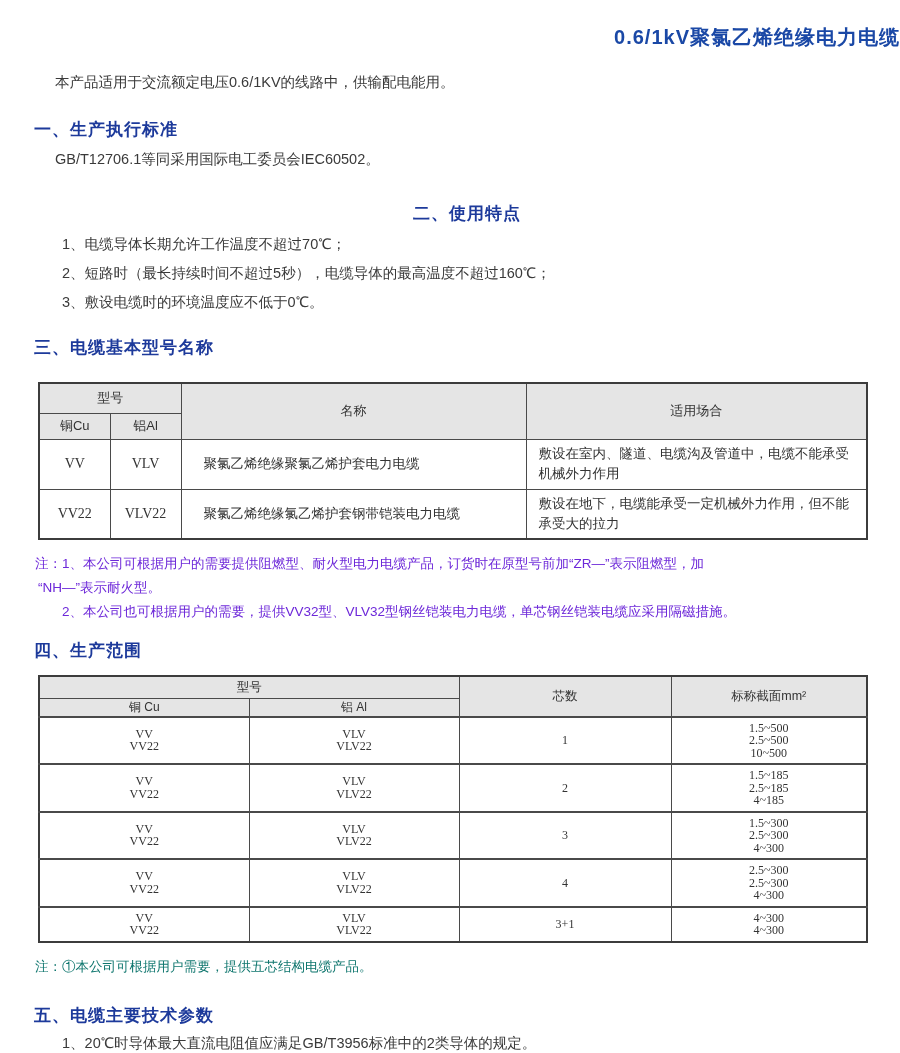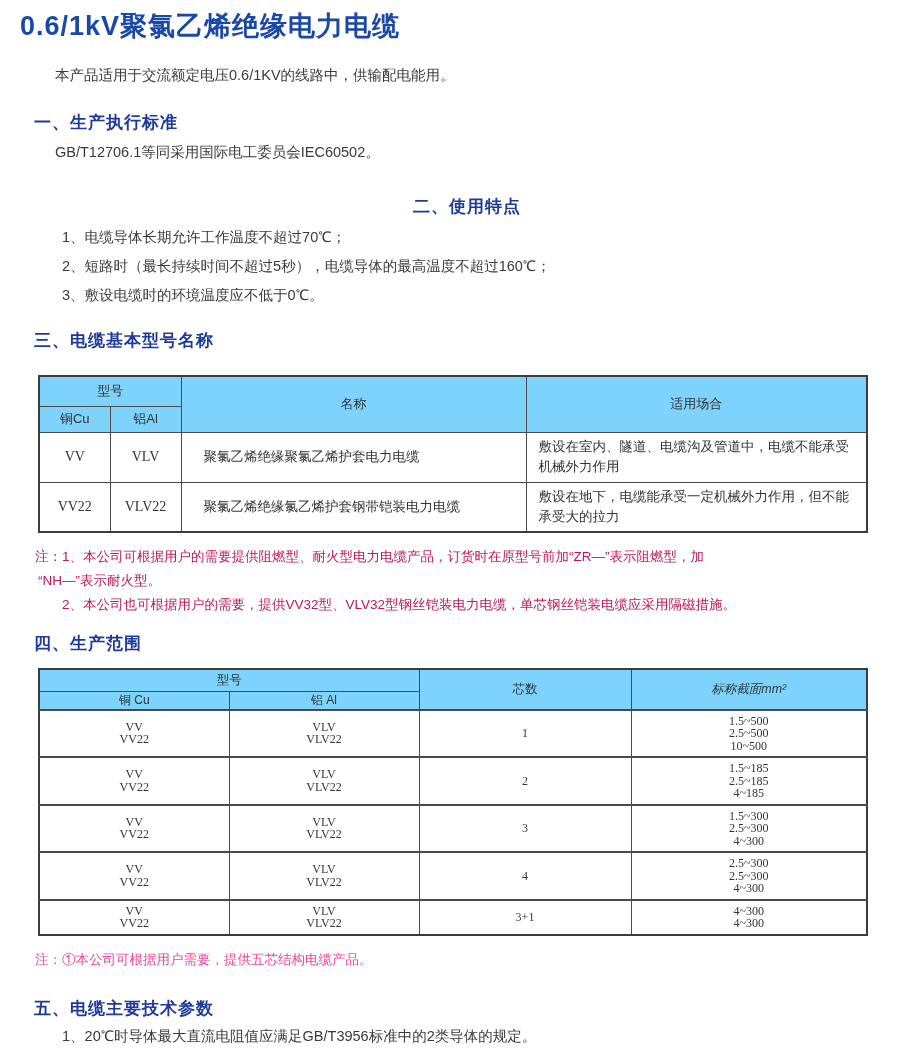--- a/index.html
+++ b/index.html
@@ -5,25 +5,26 @@
   * { margin: 0; padding: 0; box-sizing: border-box; }
   html, body { width: 900px; }
   body {
     height: 1053px;
     background: #ffffff;
     font-family: "Liberation Sans", sans-serif;
     color: #333333;
     overflow: hidden;
   }
   .page-title {
-    margin: 8px 0 0 20px;
-    font-size: 27px;
+    margin: 24px 0 0 20px;
+    font-size: 20px;
     font-weight: bold;
     color: #1a48a6;
     letter-spacing: 1px;
+    text-align: right;
   }
   .intro {
     margin: 22px 0 0 55px;
     font-size: 14.5px;
     color: #3a3a3a;
   }
   .sec-heading {
     margin-left: 34px;
     font-size: 17px;
     font-weight: bold;
@@ -41,52 +42,52 @@
   table {
     border-collapse: collapse;
     margin-left: 38px;
     width: 830px;
     table-layout: fixed;
   }
   .t1 { margin-top: 23px; }
   .t2 { margin-top: 13px; }
   th, td { border: 1px solid #4a4a4a; font-weight: normal; }
   table { border: 2px solid #3c3c3c; }
-  thead th { background: #7dd3fc; font-size: 13px; color: #333; }
+  thead th { background: #e5e5e5; font-size: 13px; color: #333; }
   .t1 thead tr.r1 th { height: 30px; }
   .t1 thead tr.r2 th { height: 26px; }
   .t1 tbody td { height: 50px; font-size: 13.5px; vertical-align: middle; }
   .t1 .col-cu { width: 70px; }
   .t1 .col-al { width: 74px; }
   .t1 .col-name { width: 345px; font-family: Liberation Serif, serif; }
   .t1 .col-app { width: 341px; }
   .t1 td.cell-model { text-align: center; font-family: "Liberation Serif", serif; font-size: 14px; }
   .t1 td.cell-name { padding-left: 22px; }
   .t1 td.cell-app { padding: 2px 10px 2px 12px; line-height: 20px; }
   .t2 thead tr.r1 th { height: 22px; font-size: 12.5px; }
   .t2 thead tr.r2 th { height: 16px; font-size: 12px; }
   .t2 .col-cu2 { width: 212px; }
   .t2 .col-al2 { width: 210px; }
   .t2 .col-cores { width: 212px; }
-  .t2 .col-sec { width: 236px; font-style: italic; }
+  .t2 .col-sec { width: 196px; }
   .t2 tbody td {
     text-align: center;
     vertical-align: middle;
     font-family: "Liberation Serif", serif;
     font-size: 12px;
     line-height: 12.5px;
     padding: 4px 0;
     border-top-width: 2px;
   }
-  .note-block { margin-top: 12px; font-size: 13.5px; color: #be185d; }
+  .note-block { margin-top: 12px; font-size: 13.5px; color: #6d28d9; }
   .note-line { line-height: 24px; }
   .nl-0 { margin-left: 35px; }
   .nl-1 { margin-left: 38px; }
   .nl-2 { margin-left: 62px; }
-  .note2-block { margin-top: 12px; font-size: 13.5px; color: #ec4899; }
+  .note2-block { margin-top: 12px; font-size: 13.5px; color: #0f766e; }
   .note2-line { line-height: 23px; }
 </style>
 </head>
 <body>
 
 <div class="page-title">0.6/1kV聚氯乙烯绝缘电力电缆</div>
 
 <div class="intro">本产品适用于交流额定电压0.6/1KV的线路中，供输配电能用。</div>
 
 <div class="sec-heading h1">一、生产执行标准</div>

